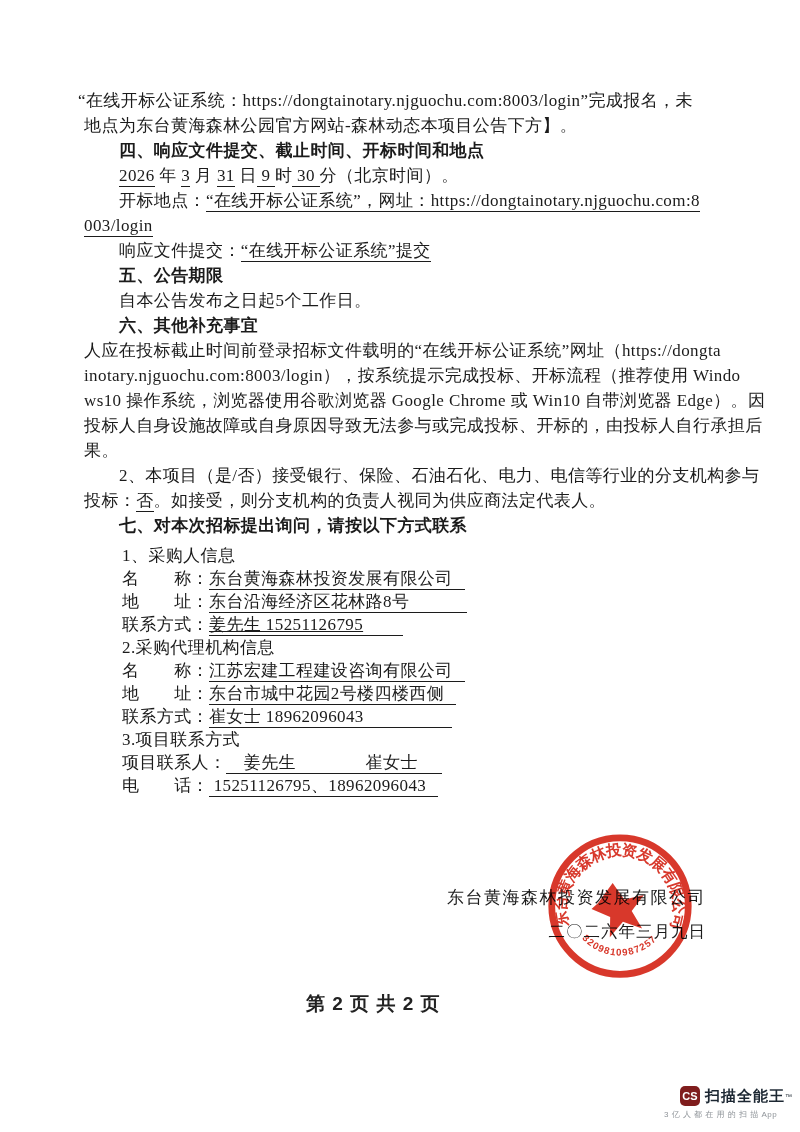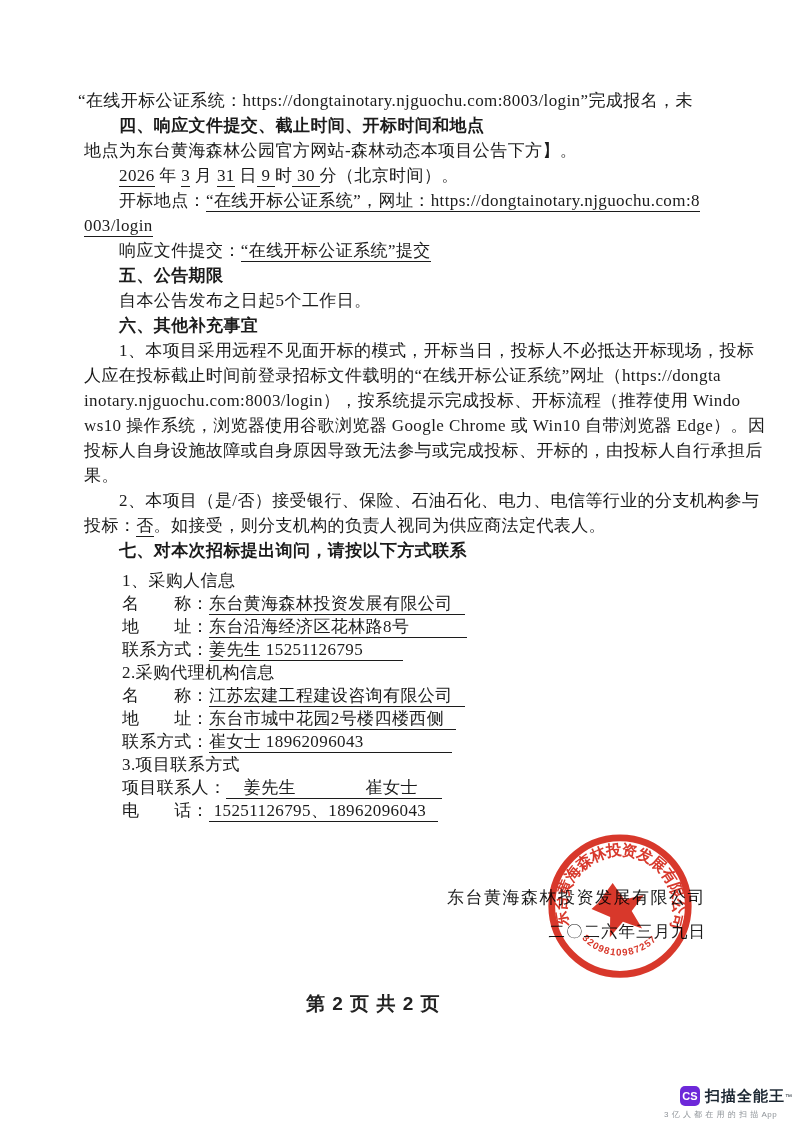--- a/index.html
+++ b/index.html
@@ -13,21 +13,21 @@
   .blockA .ln { line-height:25px; }
   .blockB { margin-top:6px; }
   .blockB .ln { line-height:23px; }
   .ln { font-size:17px; letter-spacing:0.4px; white-space:nowrap; }
   .ind { padding-left:35px; }
   .ind2 { padding-left:38px; }
   .hang { margin-left:-6px; }
   .b { font-weight:bold; }
   .u { border-bottom:1.5px solid #1c1c1c; padding-bottom:1px; }
   .pr1 { padding-right:12px; }
-  .pr2 { padding-right:40px; }
+  .pr2 { padding-right:40px;text-decoration:underline; }
   .pr3 { padding-right:58px; }
   .pr4 { padding-right:88px; }
   .pr5 { padding-right:24px; }
 
   .signature { position:absolute; top:886px; right:94px; text-align:right; }
   .sig-company { font-size:17px; letter-spacing:1.5px; }
   .sig-date { font-size:16.5px; letter-spacing:1px; margin-top:12px; }
 
   .stamp { position:absolute; left:545px; top:831px; width:150px; height:150px;
            mix-blend-mode:multiply; opacity:0.93; }
@@ -37,45 +37,44 @@
           font-family:"Liberation Sans","DejaVu Sans",sans-serif; }
 
   .footer { position:absolute; top:991px; left:306px; font-size:19px;
             font-weight:600; letter-spacing:1px; color:#222;
             font-family:"Liberation Sans","DejaVu Sans",sans-serif; }
 
   .wm { position:absolute; top:1086px; right:8px;
         font-family:"Liberation Sans","DejaVu Sans",sans-serif; }
   .wm-row { display:flex; align-items:center; }
   .wm-badge { display:inline-flex; align-items:center; justify-content:center;
-              width:20px; height:20px; border-radius:5px; background:#6d28d9;
+              width:20px; height:20px; border-radius:5px; background:#7f1d1d;
               color:#ffffff; font-size:11px; font-weight:bold;margin-left:16px; }
   .wm-title { font-size:15px; font-weight:bold; color:#1c2732; margin-left:5px;
               letter-spacing:1px; }
   .wm-tm { font-size:7px; color:#1c2732; vertical-align:top; }
   .wm-tag { margin-top:3px; font-size:8px; color:#8e9398; letter-spacing:0.5px; }
 </style>
 </head>
 <body>
 
 <div class="page">
 
   <div class="body-text">
     <div class="blockA">
       <div class="ln hang"><span>“在线开标公证系统：https://dongtainotary.njguochu.com:8003/login”完成报名，未</span></div>
+      <div class="ln"><span>地点为东台黄海森林公园官方网站-森林动态本项目公告下方】。</span></div>
       <div class="ln ind"><span class="b">四、响应文件提交、截止时间、开标时间和地点</span></div>
-      <div class="ln"><span>地点为东台黄海森林公园官方网站-森林动态本项目公告下方】。</span></div>
       <div class="ln ind"><span class="u">2026</span><span> 年 </span><span class="u">3</span><span> 月 </span><span class="u">31</span><span> 日</span><span class="u"> 9 </span><span>时</span><span class="u"> 30 </span><span>分（北京时间）。</span></div>
       <div class="ln ind"><span>开标地点：</span><span class="u">“在线开标公证系统”，网址：https://dongtainotary.njguochu.com:8</span></div>
       <div class="ln"><span class="u">003/login</span></div>
       <div class="ln ind"><span>响应文件提交：</span><span class="u">“在线开标公证系统”提交</span></div>
       <div class="ln ind"><span class="b">五、公告期限</span></div>
       <div class="ln ind"><span>自本公告发布之日起5个工作日。</span></div>
       <div class="ln ind"><span class="b">六、其他补充事宜</span></div>
-      <div class="ln ind"><span>1、本项目采用远程不见面开标的模式，开标当日，投标人不必抵达开标现场，投标</span></div>
       <div class="ln"><span>人应在投标截止时间前登录招标文件载明的“在线开标公证系统”网址（https://dongta</span></div>
       <div class="ln"><span>inotary.njguochu.com:8003/login），按系统提示完成投标、开标流程（推荐使用 Windo</span></div>
       <div class="ln"><span>ws10 操作系统，浏览器使用谷歌浏览器 Google Chrome 或 Win10 自带浏览器 Edge）。因</span></div>
       <div class="ln"><span>投标人自身设施故障或自身原因导致无法参与或完成投标、开标的，由投标人自行承担后</span></div>
       <div class="ln"><span>果。</span></div>
       <div class="ln ind"><span>2、本项目（是/否）接受银行、保险、石油石化、电力、电信等行业的分支机构参与</span></div>
       <div class="ln"><span>投标：</span><span class="u">否</span><span>。如接受，则分支机构的负责人视同为供应商法定代表人。</span></div>
       <div class="ln ind"><span class="b">七、对本次招标提出询问，请按以下方式联系</span></div>
     </div>
 

